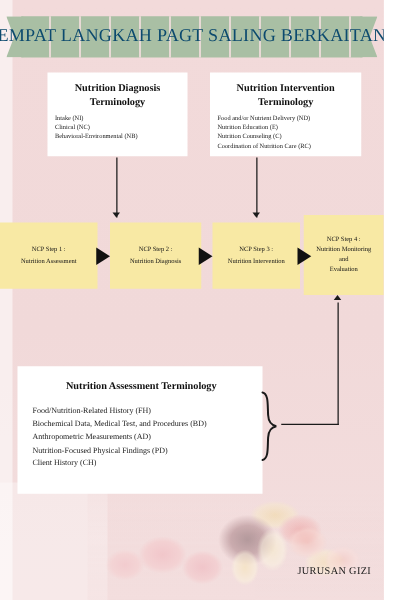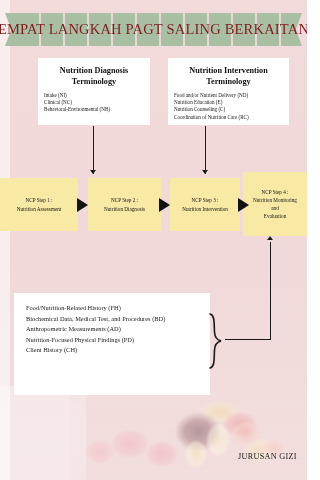--- a/index.html
+++ b/index.html
@@ -110,21 +110,21 @@
   .ribbon-title {
     position: absolute;
     left: 0; top: 0;
     width: 297px; height: 33px;
     display: flex;
     align-items: center;
     justify-content: center;
     font-family: "Liberation Serif", serif;
     font-size: 14.5px;
     letter-spacing: 0.2px;
-    color: #7f1d1d;
+    color: #0c4a6e;
     white-space: nowrap;
   }
 
   
   .card {
     position: absolute;
     background: #ffffff;
     box-sizing: border-box;
     padding: 7px 6px 6px 6px;
   }
@@ -310,20 +310,21 @@
       <span class="step-line">and</span>
       <span class="step-line">Evaluation</span>
     </div>
   </div>
 
   <div class="arrow-right-big" id="arrow1"></div>
   <div class="arrow-right-big" id="arrow2"></div>
   <div class="arrow-right-big" id="arrow3"></div>
 
   <div class="card" id="card-assessment">
+    <div class="card-title">Nutrition Assessment Terminology</div>
     <div class="card-list">
       <div>Food/Nutrition-Related History (FH)</div>
       <div>Biochemical Data, Medical Test, and Procedures (BD)</div>
       <div>Anthropometric Measurements (AD)</div>
       <div>Nutrition-Focused Physical Findings (PD)</div>
       <div>Client History (CH)</div>
     </div>
   </div>
 
   <svg class="brace" viewBox="0 0 16 58">

